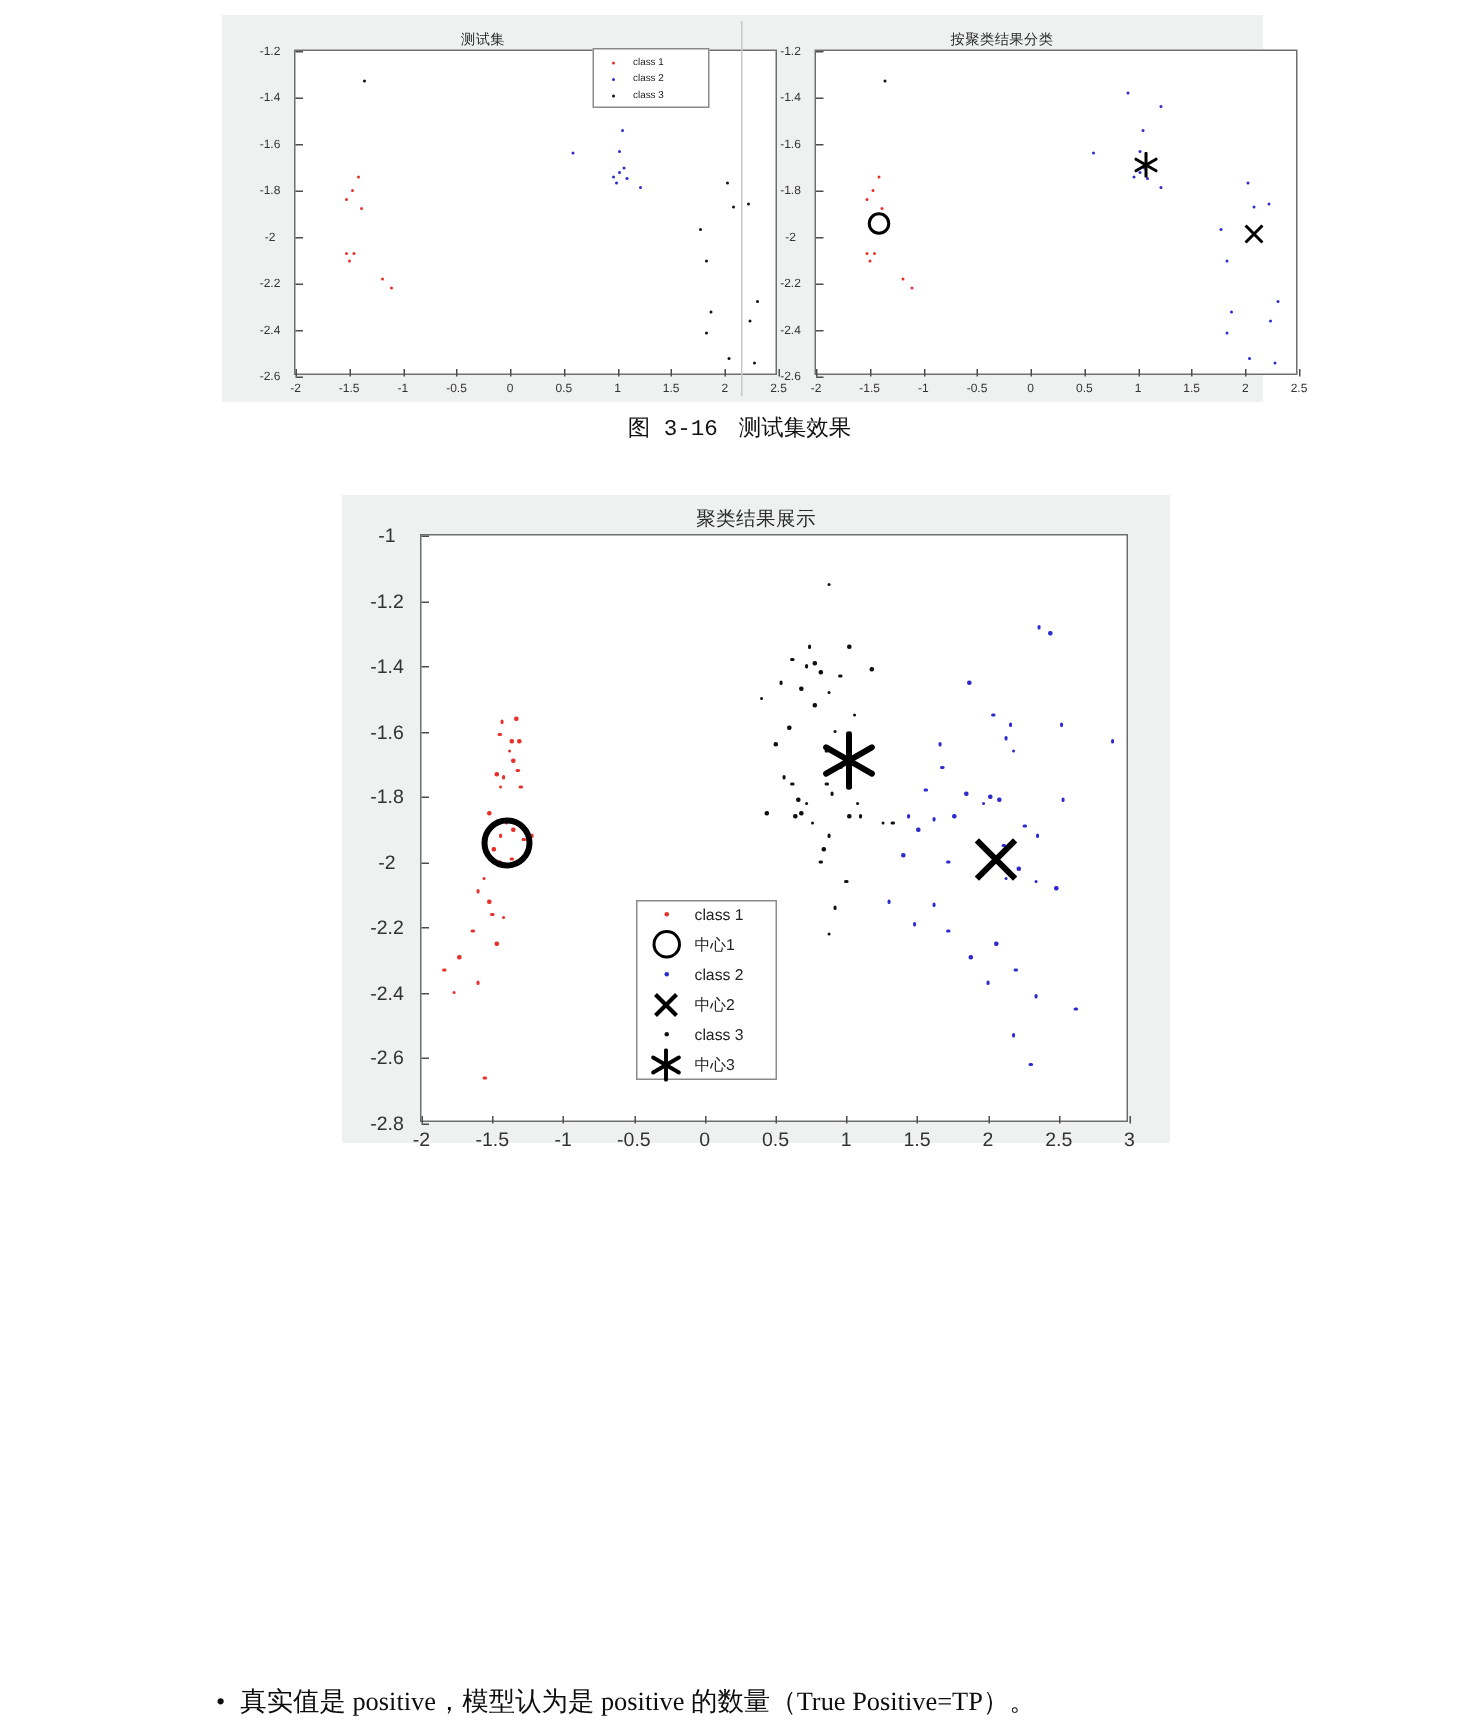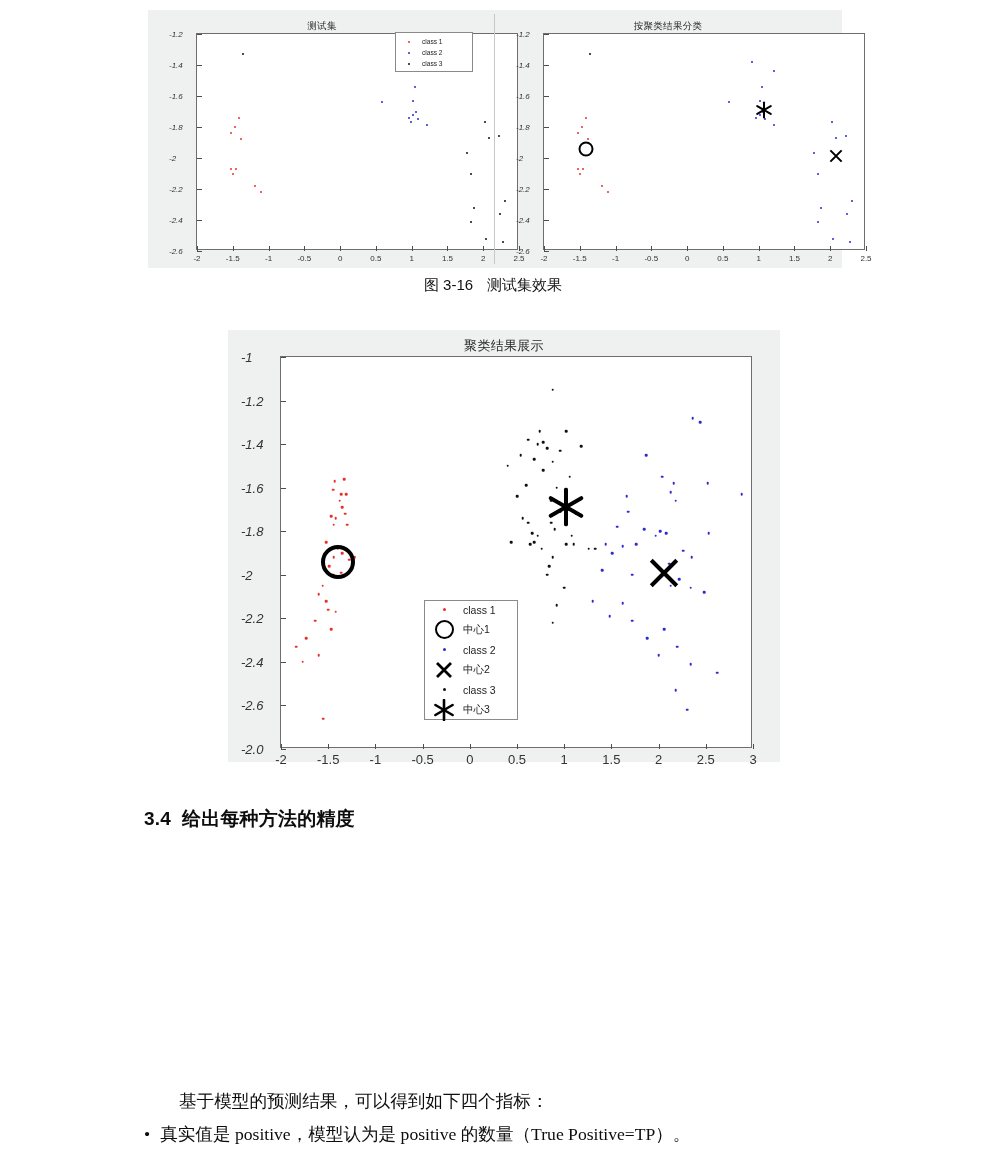--- a/index.html
+++ b/index.html
@@ -18,21 +18,21 @@
   .axes{position:absolute;background:#ffffff;border:1px solid #6e6e6e;box-sizing:border-box;}
   .fig-title{
     position:absolute;text-align:center;width:100%;
     font-family:"Liberation Sans", sans-serif;
     color:#2a2a2a;letter-spacing:.3px;
   }
   .tick{
     position:absolute;font-family:"Liberation Sans", sans-serif;
     color:#333;white-space:nowrap;
   }
-  .tick.y{text-align:left;transform:translateY(-50%);font-style:italic;}
+  .tick.y{text-align:center;transform:translateY(-50%);}
   .tick.x{text-align:center;transform:translateX(-50%);}
   .tickmark{position:absolute;background:#4d4d4d;}
 
   
   .pt{position:absolute;width:2px;height:2px;border-radius:50%;transform:translate(-50%,-50%);}
   .pt.big{width:2.6px;height:2.6px;}
 
   
   .ctr{position:absolute;transform:translate(-50%,-50%);color:#000;line-height:1;}
   .ctr-o{border:3px solid #000;border-radius:50%;box-sizing:border-box;}
@@ -44,21 +44,21 @@
     font-family:"Liberation Sans", sans-serif;color:#222;
     box-sizing:border-box;
   }
   .legend .row{display:flex;align-items:center;}
   .legend .sym{display:flex;align-items:center;justify-content:center;flex:0 0 auto;}
   .legend .lbl{white-space:nowrap;}
 
   
   .caption{
     position:absolute;width:100%;text-align:center;
-    font-family:Liberation Sans, sans-serif;font-size:15px;color:#111;
+    font-family:Liberation Mono, monospace;font-size:15px;color:#111;
   }
   .caption .sp{display:inline-block;width:14px;}
   h2.sec{
     position:absolute;margin:0;
     font-family:"Liberation Sans", sans-serif;
     font-weight:bold;font-size:19px;color:#0d0d0d;letter-spacing:.2px;
   }
   .para{
     position:absolute;
     font-family:"Liberation Serif", serif;
@@ -302,21 +302,21 @@
         <div class="tick y" style="left: -40px; top: 174.222px; width: 34px; font-size: 13px;">-1.8</div>
         <div class="tickmark" style="left: 0px; top: 217.778px; width: 5px; height: 1px;"></div>
         <div class="tick y" style="left: -40px; top: 217.778px; width: 34px; font-size: 13px;">-2</div>
         <div class="tickmark" style="left: 0px; top: 261.333px; width: 5px; height: 1px;"></div>
         <div class="tick y" style="left: -40px; top: 261.333px; width: 34px; font-size: 13px;">-2.2</div>
         <div class="tickmark" style="left: 0px; top: 304.889px; width: 5px; height: 1px;"></div>
         <div class="tick y" style="left: -40px; top: 304.889px; width: 34px; font-size: 13px;">-2.4</div>
         <div class="tickmark" style="left: 0px; top: 348.444px; width: 5px; height: 1px;"></div>
         <div class="tick y" style="left: -40px; top: 348.444px; width: 34px; font-size: 13px;">-2.6</div>
         <div class="tickmark" style="left: 0px; top: 392px; width: 5px; height: 1px;"></div>
-        <div class="tick y" style="left: -40px; top: 392px; width: 34px; font-size: 13px;">-2.0</div>
+        <div class="tick y" style="left: -40px; top: 392px; width: 34px; font-size: 13px;">-2.8</div>
         <div class="pt big" style="left: 53.808px; top: 124.133px; background: rgb(232, 48, 42);"></div>
         <div class="pt big" style="left: 63.248px; top: 121.956px; background: rgb(232, 48, 42);"></div>
         <div class="pt big" style="left: 51.92px; top: 132.844px; background: rgb(232, 48, 42);"></div>
         <div class="pt big" style="left: 65.136px; top: 137.2px; background: rgb(232, 48, 42);"></div>
         <div class="pt big" style="left: 60.416px; top: 137.2px; background: rgb(232, 48, 42);"></div>
         <div class="pt big" style="left: 58.528px; top: 143.733px; background: rgb(232, 48, 42);"></div>
         <div class="pt big" style="left: 61.36px; top: 150.267px; background: rgb(232, 48, 42);"></div>
         <div class="pt big" style="left: 64.192px; top: 156.8px; background: rgb(232, 48, 42);"></div>
         <div class="pt big" style="left: 66.08px; top: 167.689px; background: rgb(232, 48, 42);"></div>
         <div class="pt big" style="left: 50.032px; top: 158.978px; background: rgb(232, 48, 42);"></div>
@@ -490,25 +490,21 @@
                 <path d="M2.4 16 L19.6 6"></path>
             </g>
           </svg>
         </span>
         <span class="lbl">中心3</span>
       </div>
     </div>
   </div>
 
 
-  <h2 class="sec" style="left:144px;top:806px;">
-    <span>3.4</span>&nbsp;&nbsp;<span>给出每种方法的精度</span>
-  </h2>
-
-
-  <p class="para" style="left:144px;top:1085px;width:702px;margin:0;text-indent:35px;">基于模型的预测结果，可以得到如下四个指标：</p>
+
+
 
   <div class="bullet" style="left:144px;top:1118px;width:702px;">
     <span class="dot">•</span>
     <span>真实值是 positive，模型认为是 positive 的数量（True Positive=TP）。</span>
   </div>
 
 </div>
 
 </body></html>

